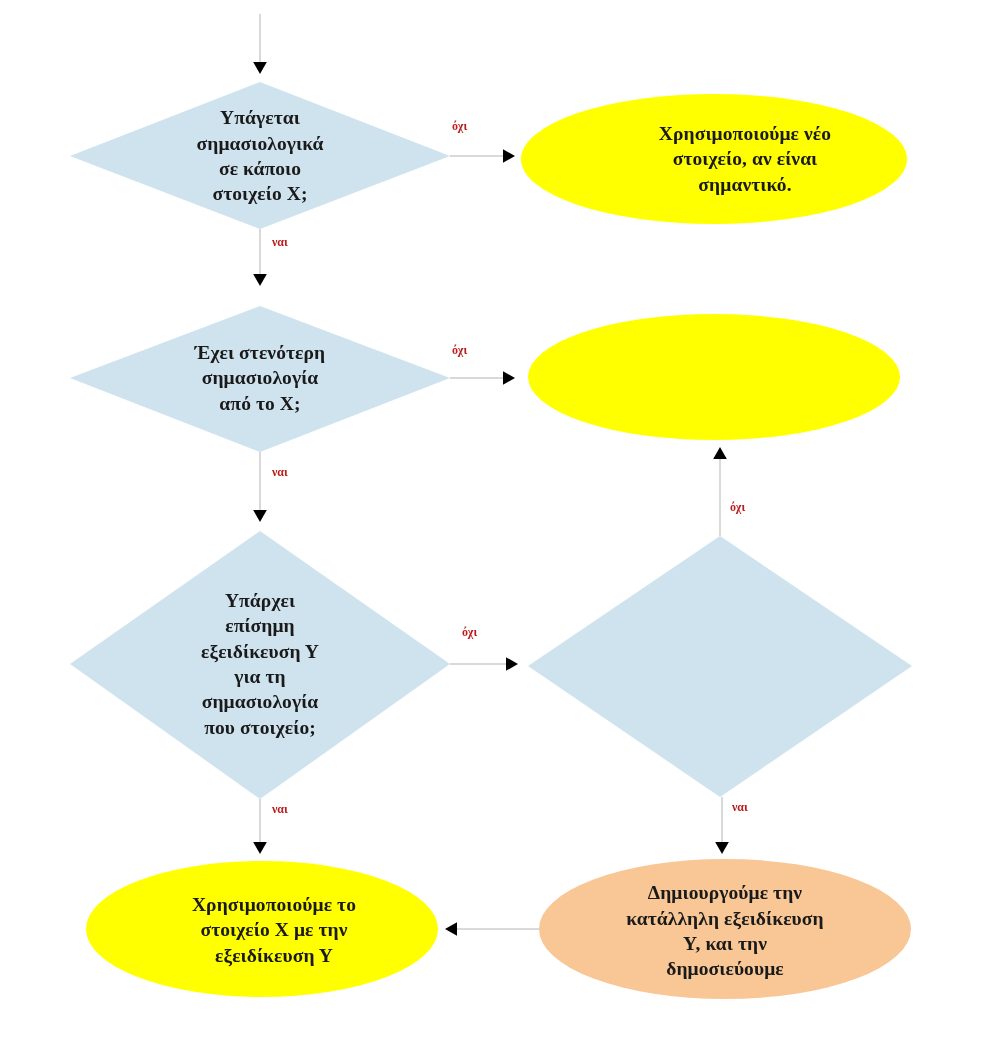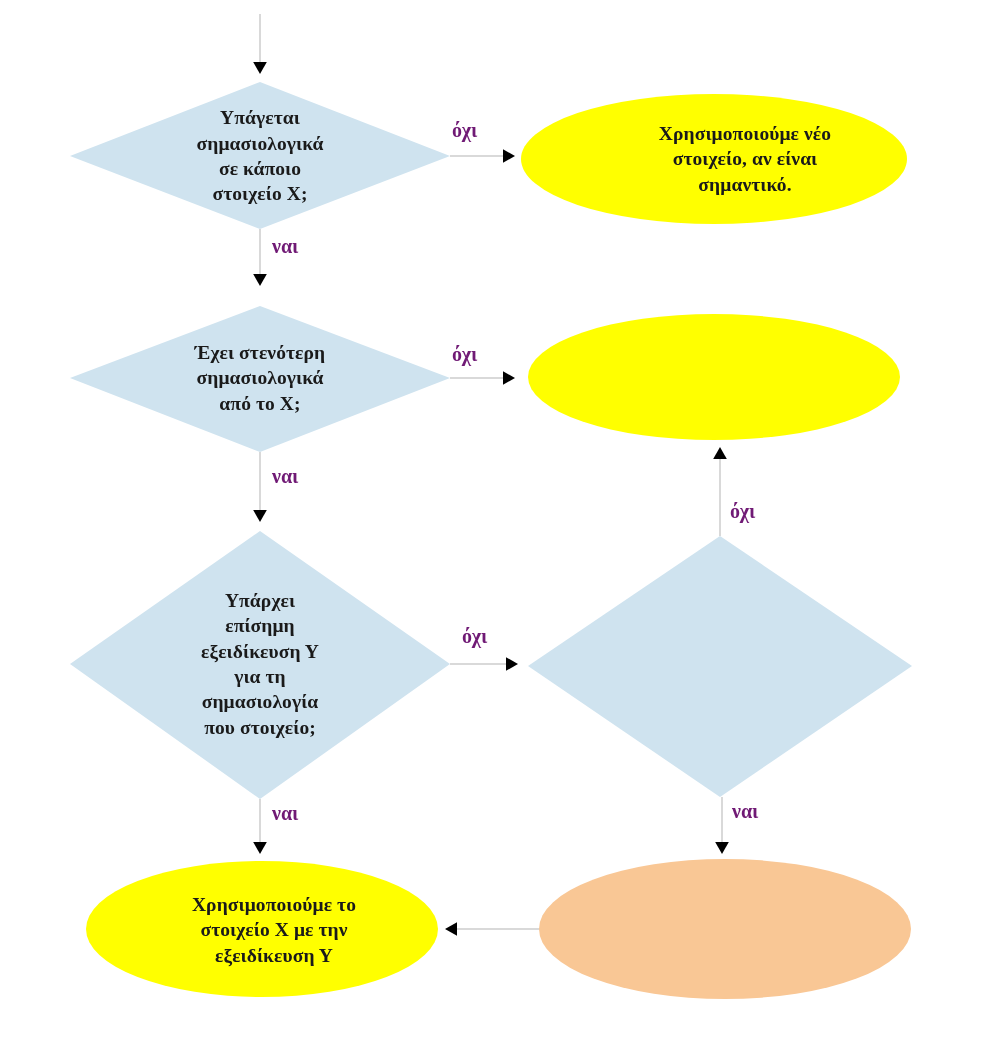--- a/index.html
+++ b/index.html
@@ -36,23 +36,23 @@
     color: #1a1a1a;
     font-weight: bold;
     font-size: 19.5px;
     line-height: 1.30;
     white-space: pre-line;
     pointer-events: none;
     letter-spacing: 0.1px;
   }
   .edge-label {
     position: absolute;
-    color: #701a75;
+    color: #b91c1c;
     font-weight: bold;
-    font-size: 20px;
+    font-size: 12px;
     line-height: 1;
     white-space: nowrap;
   }
   .diamond-label { font-size: 19.5px; }
   .ellipse-label { font-size: 19.5px; }
 </style>
 </head>
 <body>
 
 <div id="flowchart-root">
@@ -107,36 +107,40 @@
   <div class="node-label diamond-label" style="left:100px; top:78px; width:320px; height:128px;">Υπάγεται
 σημασιολογικά
 σε κάποιο
 στοιχείο Χ;</div>
 
   <div class="node-label ellipse-label" style="left:571px; top:88px; width:348px; height:114px;">Χρησιμοποιούμε νέο
 στοιχείο, αν είναι
 σημαντικό.</div>
 
   <div class="node-label diamond-label" style="left:100px; top:312px; width:320px; height:104px;">Έχει στενότερη
-σημασιολογικά
+σημασιολογία
 από το Χ;</div>
 
 
   <div class="node-label diamond-label" style="left:110px; top:556px; width:300px; height:188px;">Υπάρχει
 επίσημη
 εξειδίκευση Υ
 για τη
 σημασιολογία
 που στοιχείο;</div>
 
 
   <div class="node-label ellipse-label" style="left:104px; top:864px; width:340px; height:104px;">Χρησιμοποιούμε το
 στοιχείο Χ με την
 εξειδίκευση Υ</div>
 
+  <div class="node-label ellipse-label" style="left:548px; top:854px; width:354px; height:126px;">Δημιουργούμε την
+κατάλληλη εξειδίκευση
+Υ, και την
+δημοσιεύουμε</div>
 
   <div class="edge-label" style="left:452px; top:106px;">όχι</div>
 
   <div class="edge-label" style="left:272px; top:222px;">ναι</div>
 
   <div class="edge-label" style="left:452px; top:330px;">όχι</div>
 
   <div class="edge-label" style="left:272px; top:452px;">ναι</div>
 
   <div class="edge-label" style="left:462px; top:612px;">όχι</div>

